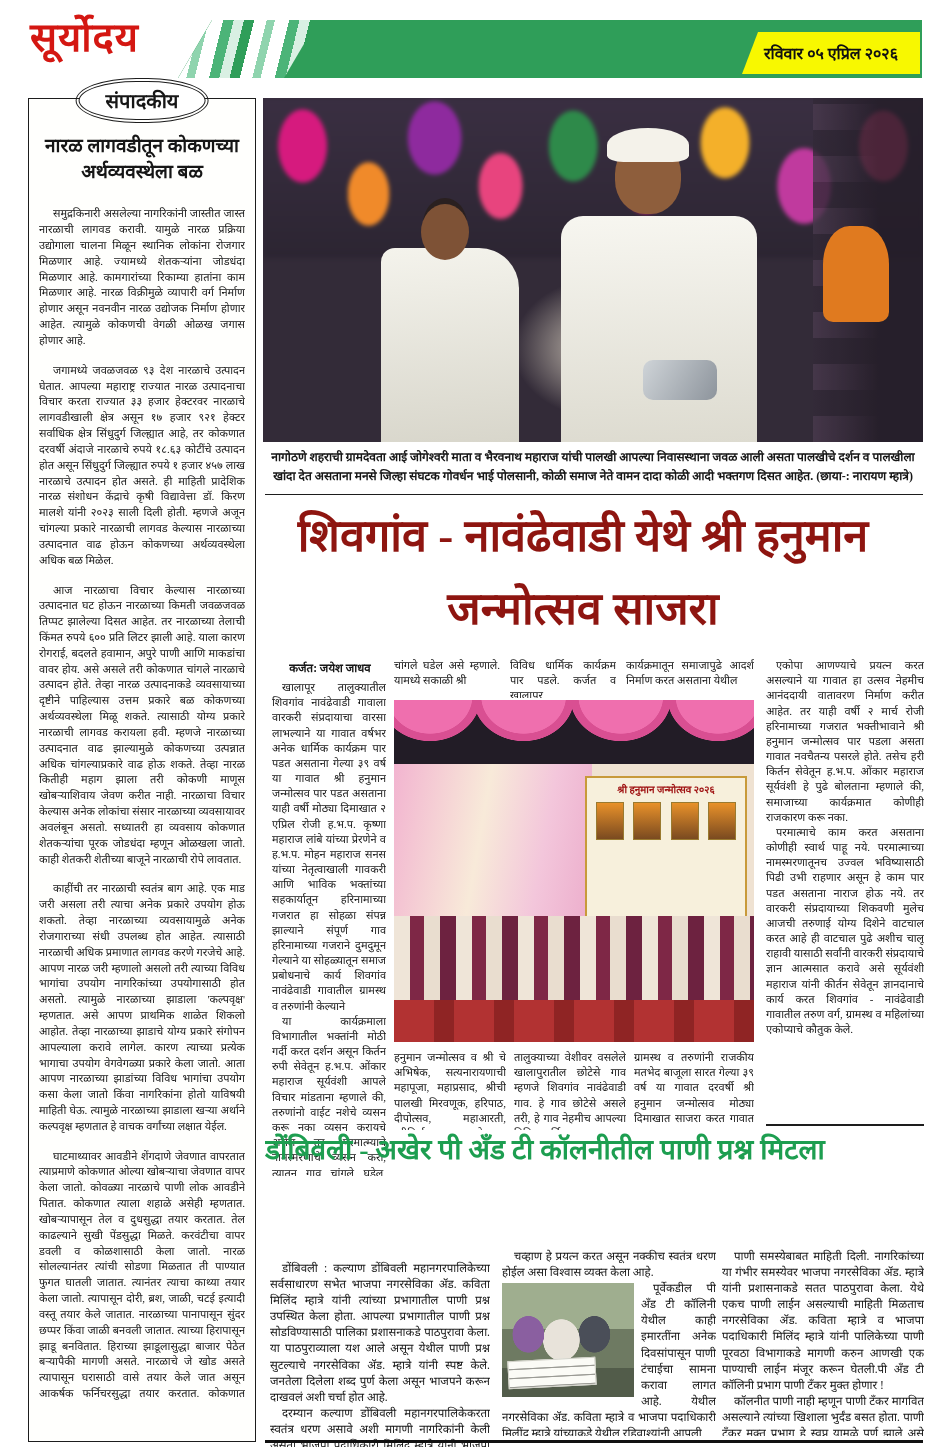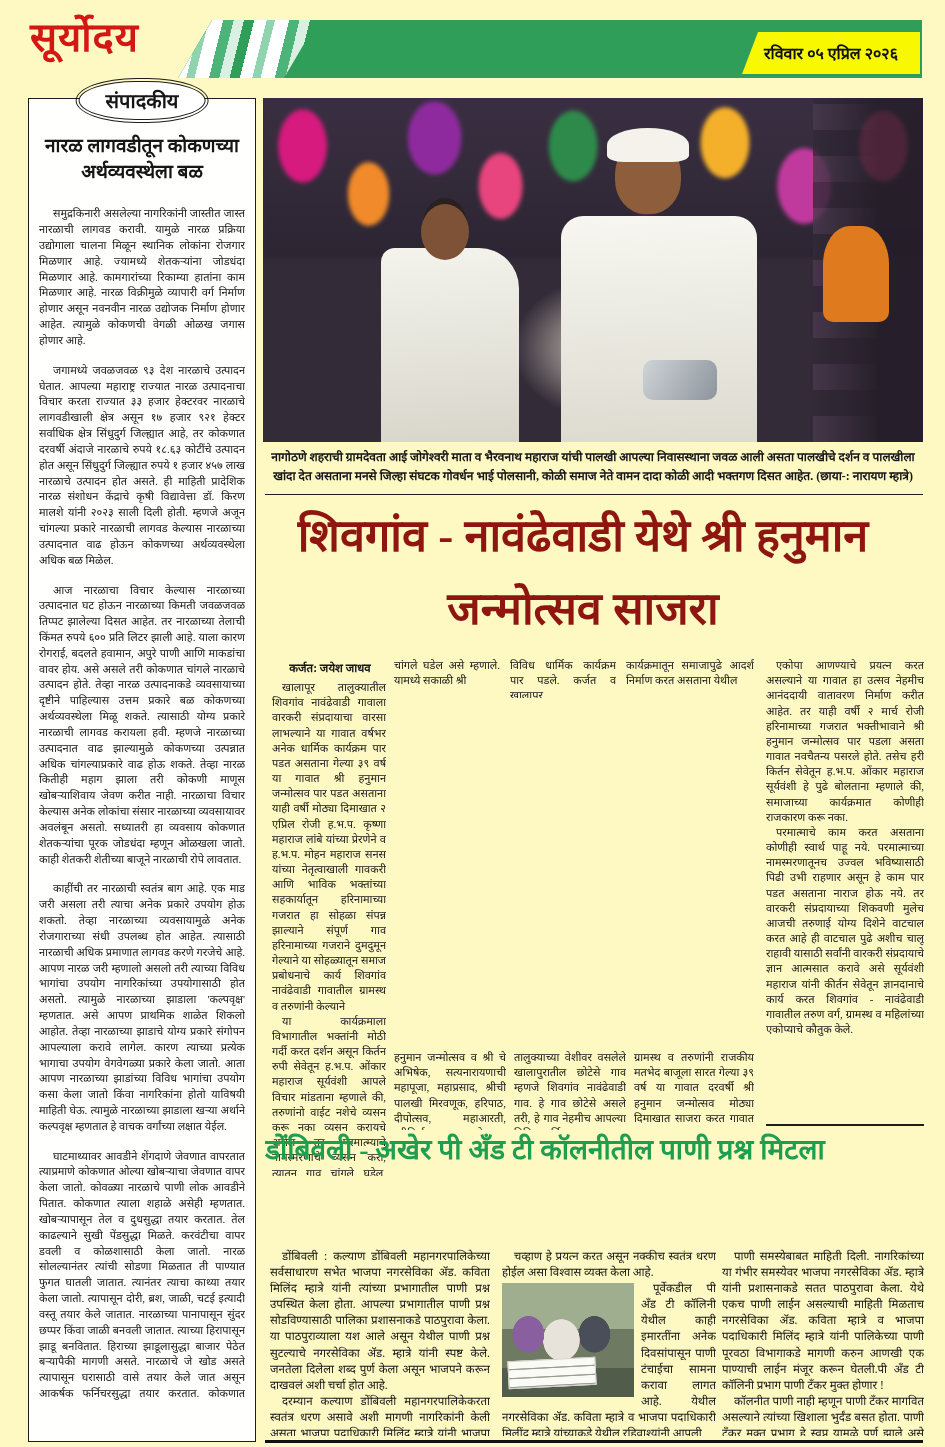--- a/index.html
+++ b/index.html
@@ -1,16 +1,16 @@
 <!DOCTYPE html>
 <html><head>
 <meta charset="utf-8">
 <style>
   html,body{margin:0;padding:0;background:#e8e8e4;}
-  #page{position:relative;width:945px;height:1447px;background:#fef9c3;margin:0 auto;
+  #page{position:relative;width:945px;height:1447px;background:#ffffff;margin:0 auto;
         font-family:"Liberation Serif",serif;color:#161616;overflow:hidden;}
 
   
   .mast-title{position:absolute;left:30px;top:16px;width:150px;font-size:40px;font-weight:bold;
               color:#d41712;letter-spacing:1px;line-height:1.1;}
   .mast-banner{position:absolute;left:178px;top:20px;width:744px;height:58px;background:#2f9e59;
                clip-path:polygon(34px 0,100% 0,100% 100%,0 100%);}
   .mast-stripes{position:absolute;left:0;top:0;width:140px;height:100%;
       background:repeating-linear-gradient(104deg,#2f9e59 0 10px,#ffffff 10px 22px,#8fd4ae 22px 30px,#ffffff 30px 44px,#4cb478 44px 54px,#d9f0e3 54px 64px);
       clip-path:polygon(34px 0,140px 0,106px 100%,0 100%);}
@@ -108,21 +108,21 @@
       filter:blur(.5px);}
   .carpet{position:absolute;left:0;top:300px;width:100%;height:42px;
       background:repeating-linear-gradient(90deg,#b23232 0 40px,#8f2424 40px 60px);}
 
   
   .green-head{position:absolute;left:265px;top:1132px;width:658px;height:104px;overflow:hidden;
               text-align:left;font-size:28px;font-weight:bold;color:#1d9e50;line-height:1.3;}
   .wcol{position:absolute;top:1248px;font-size:11.5px;line-height:1.4;text-align:justify;
         height:188px;overflow:hidden;}
   .wcol p{margin:0;text-indent:12px;}
-  #w1{left:270px;width:220px;}
+  #w1{left:270px;width:220px;margin-top:12px;}
   #w2{left:502px;width:214px;}
   #w3{left:722px;width:202px;}
   .small-photo{float:left;width:132px;height:114px;margin:3px 7px 2px 0;position:relative;
       background:
         radial-gradient(26px 30px at 20% 45%,#8a5fa0 0 60%,transparent 62%),
         radial-gradient(30px 34px at 45% 50%,#e8e3da 0 60%,transparent 62%),
         radial-gradient(26px 30px at 70% 45%,#4a4e58 0 60%,transparent 62%),
         linear-gradient(#9fae8f 0 40%,#6e7a62 40% 75%,#525c4a 75%);}
   .slip{position:absolute;left:6px;bottom:10px;width:86px;height:26px;background:#fbfbf6;
         transform:rotate(-3deg);border:1px solid #cfcfc6;
@@ -177,20 +177,35 @@
     <p>या कार्यक्रमाला विभागातील भक्तांनी मोठी गर्दी करत दर्शन असून किर्तन रुपी सेवेतून ह.भ.प. ओंकार महाराज सूर्यवंशी आपले विचार मांडताना म्हणाले की, तरुणांनो वाईट नशेचे व्यसन करू नका व्यसन करायचे असेल तर परमात्म्याचे नामस्मरणाचे व्यसन करा, त्यातून गाव चांगले घडेल, त्यातून खऱ्या अर्थाने जीवनाचा अर्थ करून भविष्य</p>
   </div>
   <div class="a1col" id="a1t2">चांगले घडेल असे म्हणाले. यामध्ये सकाळी श्री</div>
   <div class="a1col" id="a1t3">विविध धार्मिक कार्यक्रम पार पडले. कर्जत व खालापुर</div>
   <div class="a1col" id="a1t4">कार्यक्रमातून समाजापुढे आदर्श निर्माण करत असताना येथील</div>
   <div class="a1col" id="a1c5">
     <p>एकोपा आणण्याचे प्रयत्न करत असल्याने या गावात हा उत्सव नेहमीच आनंददायी वातावरण निर्माण करीत आहेत. तर याही वर्षी २ मार्च रोजी हरिनामाच्या गजरात भक्तीभावाने श्री हनुमान जन्मोत्सव पार पडला असता गावात नवचैतन्य पसरले होते. तसेच हरी किर्तन सेवेतून ह.भ.प. ओंकार महाराज सूर्यवंशी हे पुढे बोलताना म्हणाले की, समाजाच्या कार्यक्रमात कोणीही राजकारण करू नका.</p>
     <p>परमात्माचे काम करत असताना कोणीही स्वार्थ पाहू नये. परमात्माच्या नामस्मरणातूनच उज्वल भविष्यासाठी पिढी उभी राहणार असून हे काम पार पडत असताना नाराज होऊ नये. तर वारकरी संप्रदायाच्या शिकवणी मुलेच आजची तरुणाई योग्य दिशेने वाटचाल करत आहे ही वाटचाल पुढे अशीच चालू राहावी यासाठी सर्वांनी वारकरी संप्रदायाचे ज्ञान आत्मसात करावे असे सूर्यवंशी महाराज यांनी कीर्तन सेवेतून ज्ञानदानाचे कार्य करत शिवगांव - नावंढेवाडी गावातील तरुण वर्ग, ग्रामस्थ व महिलांच्या एकोप्याचे कौतुक केले.</p>
   </div>
 
+  <div class="stage">
+    <div class="drapes"></div>
+    <div class="curtain"></div>
+    <div class="s-banner">
+      <span>श्री हनुमान जन्मोत्सव २०२६</span>
+      <div class="portraits">
+        <span></span>
+        <span></span>
+        <span></span>
+        <span></span>
+      </div>
+    </div>
+    <div class="people-row"></div>
+    <div class="carpet"></div>
+  </div>
 
   <div class="a1col" id="a1b2">हनुमान जन्मोत्सव व श्री चे अभिषेक, सत्यनारायणाची महापूजा, महाप्रसाद, श्रीची पालखी मिरवणूक, हरिपाठ, दीपोत्सव, महाआरती, हरीकिर्तन व भजन असे</div>
   <div class="a1col" id="a1b3">तालुक्याच्या वेशीवर वसलेले खालापुरातील छोटेसे गाव म्हणजे शिवगांव नावंढेवाडी गाव. हे गाव छोटेसे असले तरी, हे गाव नेहमीच आपल्या विविध धार्मिक</div>
   <div class="a1col" id="a1b4">ग्रामस्थ व तरुणांनी राजकीय मतभेद बाजूला सारत गेल्या ३९ वर्ष या गावात दरवर्षी श्री हनुमान जन्मोत्सव मोठ्या दिमाखात साजरा करत गावात या उत्सवाच्या माध्यमातून</div>
   <div class="c5rule"></div>
 
   <div class="green-head">डोंबिवली - अखेर पी अँड टी कॉलनीतील पाणी प्रश्न मिटला</div>
 
   <div class="wcol" id="w1">
     <p>डोंबिवली : कल्याण डोंबिवली महानगरपालिकेच्या सर्वसाधारण सभेत भाजपा नगरसेविका ॲड. कविता मिलिंद म्हात्रे यांनी त्यांच्या प्रभागातील पाणी प्रश्न उपस्थित केला होता. आपल्या प्रभागातील पाणी प्रश्न सोडविण्यासाठी पालिका प्रशासनाकडे पाठपुरावा केला. या पाठपुराव्याला यश आले असून येथील पाणी प्रश्न सुटल्याचे नगरसेविका ॲड. म्हात्रे यांनी स्पष्ट केले. जनतेला दिलेला शब्द पुर्ण केला असून भाजपने करून दाखवलं अशी चर्चा होत आहे.</p>

